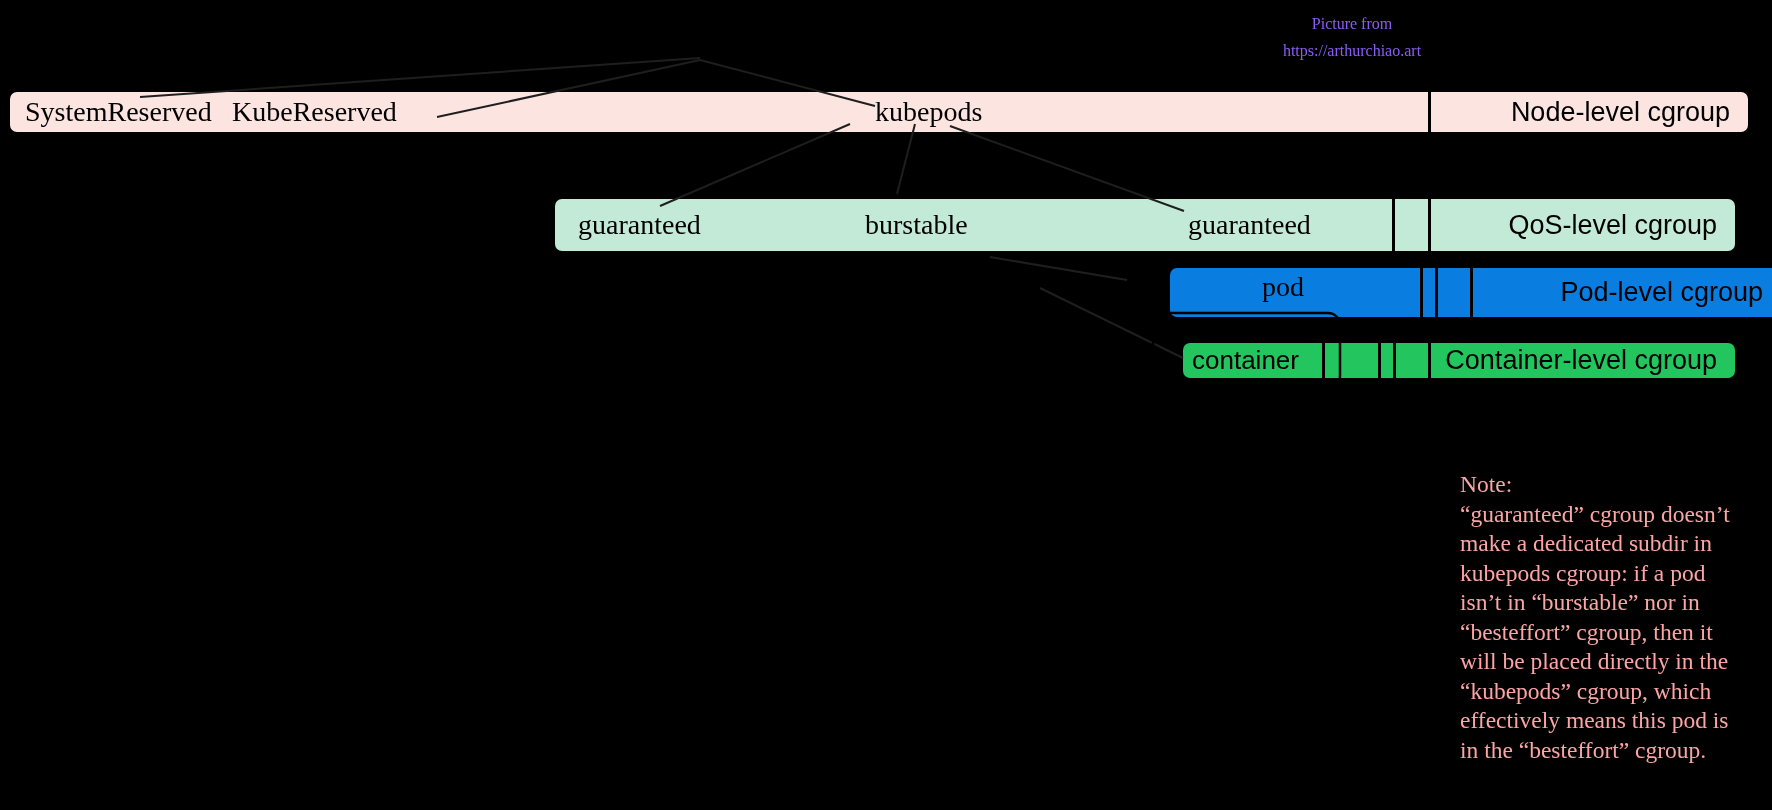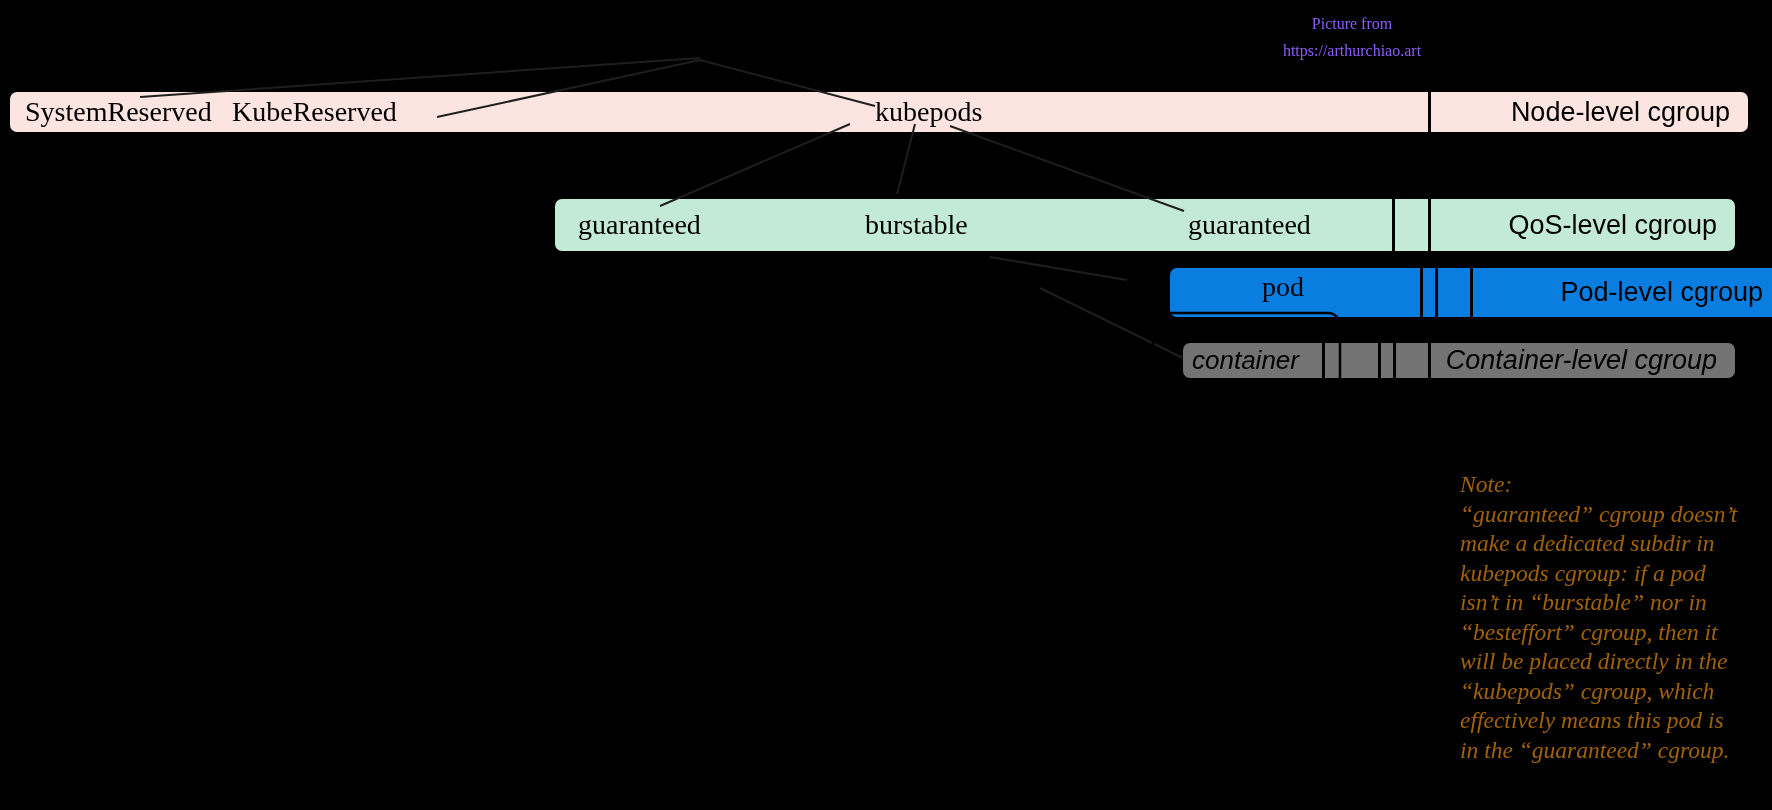--- a/index.html
+++ b/index.html
@@ -27,22 +27,22 @@
   .divider{position:absolute;top:0;bottom:0;width:3px;background:#000;}
 
   .bar-label{position:absolute;right:18px;top:0;color:#000;white-space:nowrap;
              font-family:"Liberation Sans",sans-serif;font-size:27px;}
   .bar-node .bar-label{line-height:40px;margin-left:48px;}
   .bar-qos  .bar-label{line-height:52px;}
   .bar-pod  .bar-label{line-height:49px;}
   .bar-ctn  .bar-label{line-height:35px;text-align:right;}
 
   
-  .note{position:absolute;left:1460px;top:470px;width:312px;color:#a16207;
-        font-size:23.5px;line-height:29.5px;font-style:italic;}
+  .note{position:absolute;left:1460px;top:470px;width:312px;color:#fca5a5;
+        font-size:23.5px;line-height:29.5px;}
 
   svg.overlay{position:absolute;left:0;top:0;pointer-events:none;z-index:5;}
 </style>
 </head>
 <body>
 
 <div class="stage">
 
   <div class="credit">
     <div>Picture from</div>
@@ -67,21 +67,21 @@
   </div>
 
   <div class="bar bar-pod" style="background-color: rgb(10, 125, 224);">
     <span class="sec" style="left:92px">pod</span>
     <div class="divider" style="left:250px"></div>
     <div class="divider" style="left:265px"></div>
     <div class="divider" style="left:300px"></div>
     <span class="bar-label">Pod-level cgroup</span>
   </div>
 
-  <div class="bar bar-ctn" style="background-color: #737373; font-style: italic;">
+  <div class="bar bar-ctn" style="background-color: #22c55e;">
     <span class="sec" style="left:9px">container</span>
     <div class="divider" style="left:139px"></div>
     <div class="divider" style="left:195px"></div>
     <div class="divider" style="left:210px"></div>
     <div class="divider" style="left:245px"></div>
     <span class="bar-label">Container-level cgroup</span>
   </div>
 
   <svg class="overlay" width="1772" height="810" viewBox="0 0 1772 810">
 
@@ -102,16 +102,16 @@
   <div class="note">
     <div>Note:</div>
     <div>“guaranteed” cgroup doesn’t</div>
     <div>make a dedicated subdir in</div>
     <div>kubepods cgroup: if a pod</div>
     <div>isn’t in “burstable” nor in</div>
     <div>“besteffort” cgroup, then it</div>
     <div>will be placed directly in the</div>
     <div>“kubepods” cgroup, which</div>
     <div>effectively means this pod is</div>
-    <div>in the “guaranteed” cgroup.</div>
+    <div>in the “besteffort” cgroup.</div>
   </div>
 
 </div>
 
 </body></html>

